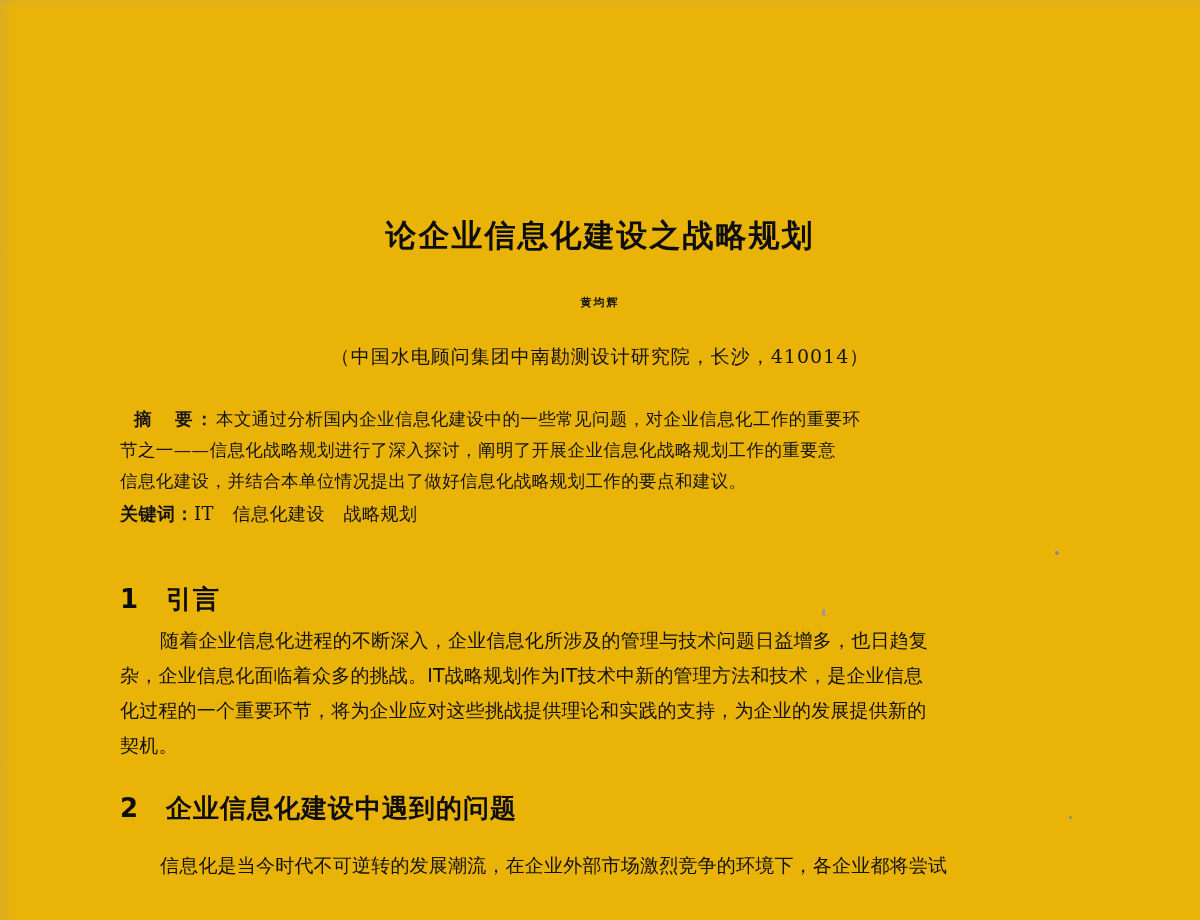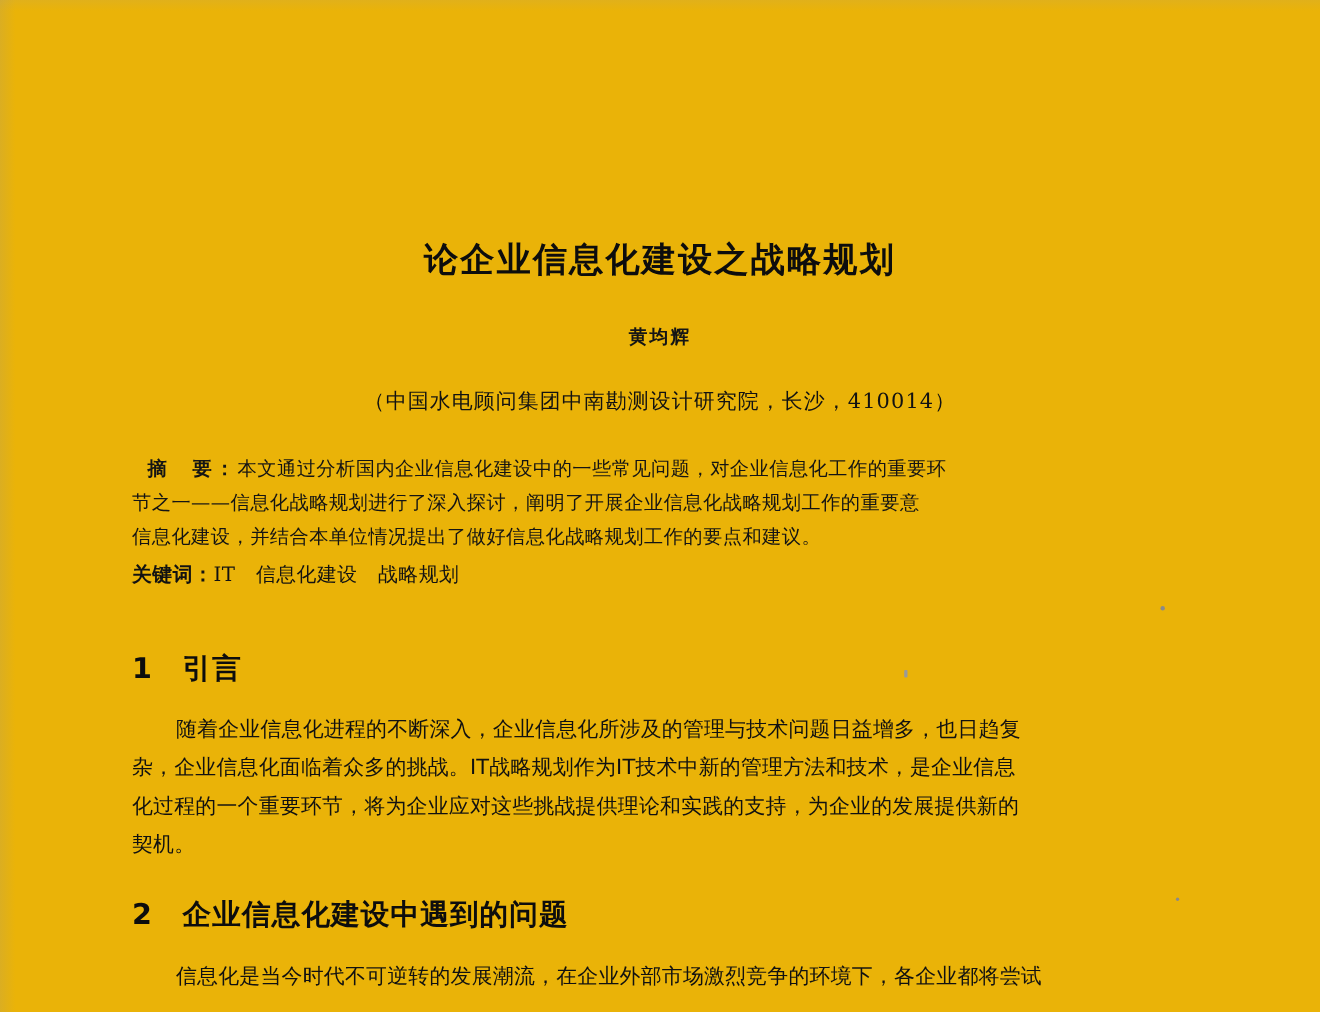--- a/index.html
+++ b/index.html
@@ -28,21 +28,21 @@
     font-family: "DejaVu Sans", sans-serif;
     font-size: 31px;
     font-weight: bold;
     letter-spacing: 2px;
     color: #0d0d0d;
   }
   .author {
     margin-top: 38px;
     text-align: center;
     font-family: "DejaVu Serif", serif;
-    font-size: 17px;
+    font-size: 11px;
     font-weight: bold;
     letter-spacing: 2px;
     color: #151515;
   }
   .affiliation {
     margin-top: 34px;
     text-align: center;
     font-family: "DejaVu Serif", serif;
     font-size: 19px;
     letter-spacing: 1px;
@@ -83,21 +83,21 @@
     font-size: 26px;
     font-weight: bold;
     color: #0d0d0d;
     letter-spacing: 1px;
   }
   .section-head .num {
     display: inline-block;
     width: 46px;
   }
   .para {
-    margin-top: 21px;
+    margin-top: 6px;
     font-size: 19px;
     line-height: 35px;
     letter-spacing: 0.2px;
     color: #111111;
   }
   .para-line {
     display: block;
     white-space: nowrap;
   }
   .para-line.indent {

